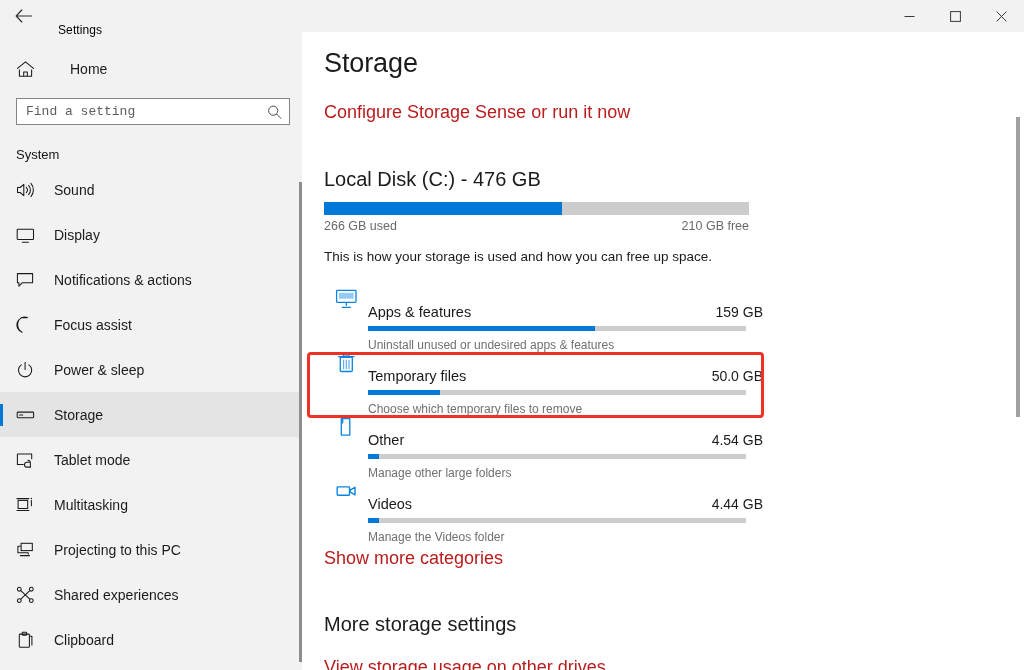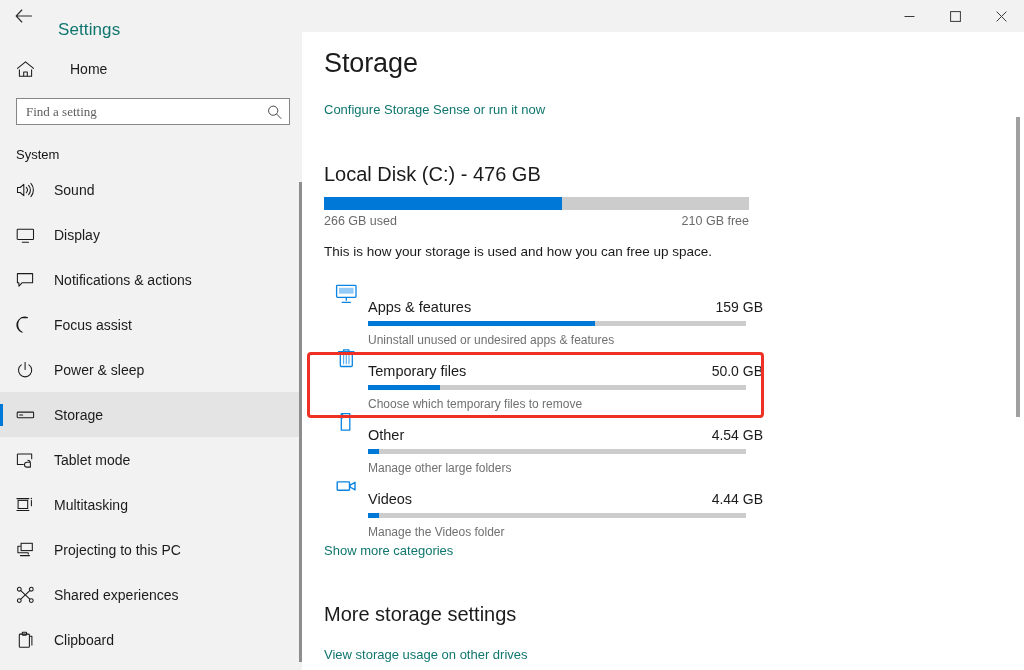--- a/index.html
+++ b/index.html
@@ -37,22 +37,22 @@
     height: 32px;
     background: #f2f2f2;
   }
   .back-btn {
     width: 46px; height: 32px;
     display: flex; align-items: center; justify-content: center;
     cursor: pointer;
   }
   .back-btn svg { display: block; }
   .app-title {
-    font-size: 17px;
-    color: #0f766e;
+    font-size: 12px;
+    color: #000000;
     margin-left: 12px;
     letter-spacing: .1px;
     margin-top: 28px;
   }
   #win-controls {
     position: absolute;
     right: 0; top: 0;
     display: flex;
     height: 32px;
   }
@@ -98,21 +98,21 @@
     background: #ffffff;
     display: flex;
     align-items: center;
     position: relative;
     cursor: text;
   }
   .search-wrap input {
     border: none;
     outline: none;
     background: transparent;
-    font-family: Liberation Serif, serif;
+    font-family: Liberation Mono, monospace;
     font-size: 13px;
     color: #2b2b2b;
     padding-left: 9px;
     width: 240px;
     height: 21px;
   }
   .search-wrap input::placeholder { color: #5d5d5d; opacity: 1; }
   .search-ico {
     position: absolute;
     right: 7px; top: 50%;
@@ -188,22 +188,22 @@
 
   .page-title {
     font-size: 27px;
     color: #1b1b1b;
     font-weight: normal;
     letter-spacing: -.1px;
   }
 
   .blue-link {
     display: inline-block;
-    font-size: 13px;
-    color: #0f766e;
+    font-size: 18px;
+    color: #b91c1c;
     text-decoration: none;
     cursor: pointer;
   }
 
   #storage-sense-link { margin-top: 23px; }
 
   .disk-title {
     font-size: 20px;
     color: #1b1b1b;
     margin-top: 45px;

